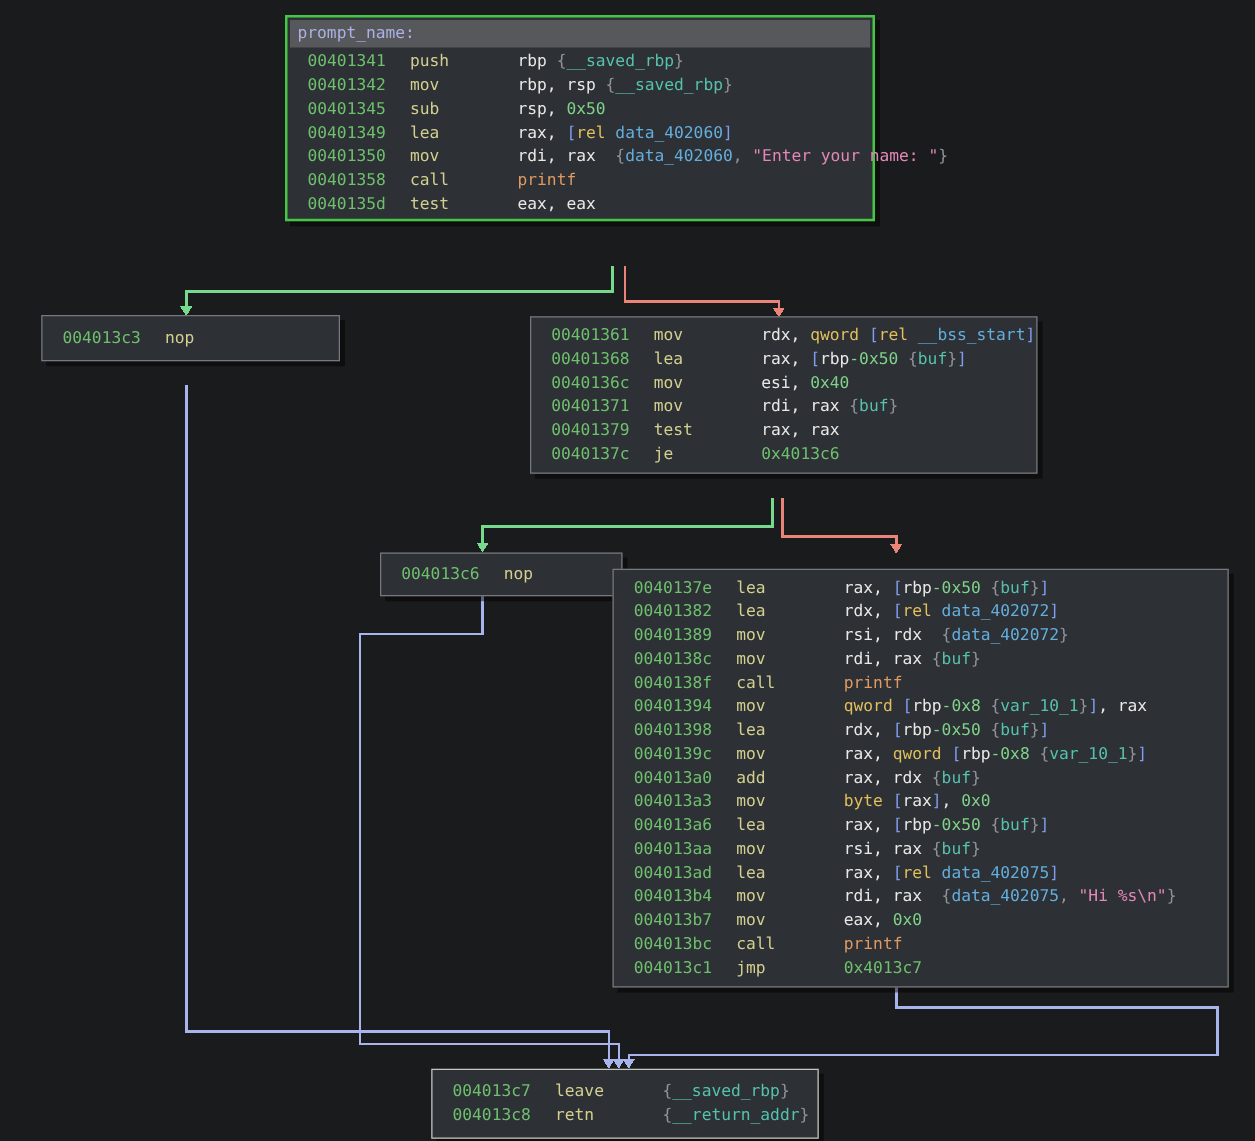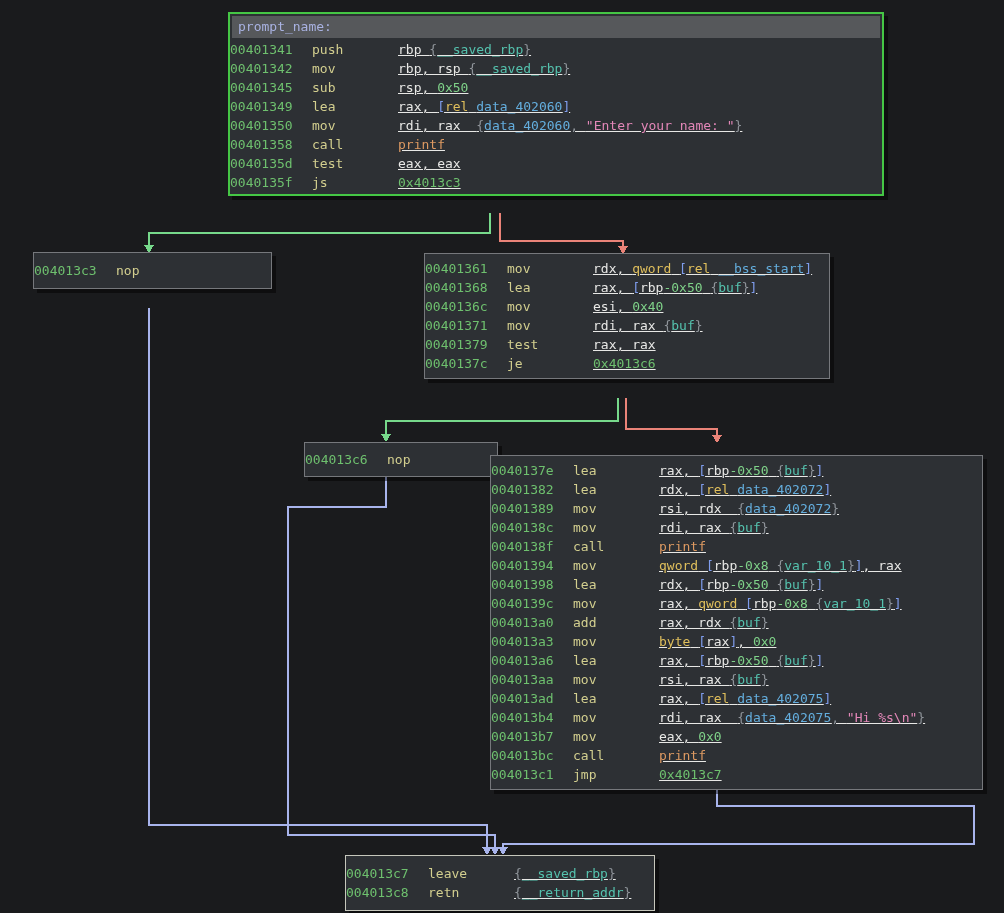--- a/index.html
+++ b/index.html
@@ -23,21 +23,21 @@
   .hdr{
     margin:2px 2px 0 2px;height:22px;line-height:22px;padding:0 6px;
     background:var(--header_bg,#56585b);
     color:var(--header_text,#a9b2e2);
     white-space:pre;
   }
   .rows{padding:5px 0;}
   .block.selected .rows{padding:2px 0 2px 0;}
   .pad8 .rows{padding:8px 0;}
   .pad7 .rows{padding:7px 0;}
-  .row{padding-left:0;white-space:pre;text-decoration:underline;}
+  .row{padding-left:16px;white-space:pre;}
   .col-addr{display:inline-block;width:82px;}
   .col-mn{display:inline-block;width:86px;}
   .col-ops{white-space:pre;}
   .tk-addr{color:var(--tok_addr,#6ec06e);}
   .tk-mn{color:var(--tok_mn,#d3cf8f);}
   .tk-reg{color:var(--tok_reg,#e8e8e6);}
   .tk-num{color:var(--tok_num,#7fd289);}
   .tk-kw{color:var(--tok_kw,#e0bf5c);text-align:center;}
   .tk-br{color:var(--tok_br,#7f9ded);}
   .tk-dsym{color:var(--tok_dsym,#64aede);}
@@ -76,31 +76,30 @@
     <g>
       <polyline points="386,477 386,507 288,507 288,835 495,835 495,849" fill="none" stroke-width="2" stroke="#a8b4ec"></polyline>
       <polygon points="490,847 500,847 495,855" fill="#a8b4ec"></polygon>
     </g>
     <g>
       <polyline points="717,778 717,806 974,806 974,844 503,844 503,849" fill="none" stroke-width="2" stroke="#a8b4ec"></polyline>
       <polygon points="498,847 508,847 503,855" fill="#a8b4ec"></polygon>
     </g>
   </svg>
 
-  <div class="block selected" style="left:228px;top:12px;width:656px;">
+  <div class="block selected" style="left:228px;top:12px;width:472px;">
     <div class="hdr">prompt_name:</div>
     <div class="rows">
         <div class="row"><span class="col-addr tk-addr">00401341</span><span class="col-mn tk-mn">push</span><span class="col-ops"><span class="tk-reg">rbp </span><span class="tk-punct">{</span><span class="tk-var">__saved_rbp</span><span class="tk-punct">}</span></span></div>
         <div class="row"><span class="col-addr tk-addr">00401342</span><span class="col-mn tk-mn">mov</span><span class="col-ops"><span class="tk-reg">rbp, rsp </span><span class="tk-punct">{</span><span class="tk-var">__saved_rbp</span><span class="tk-punct">}</span></span></div>
         <div class="row"><span class="col-addr tk-addr">00401345</span><span class="col-mn tk-mn">sub</span><span class="col-ops"><span class="tk-reg">rsp, </span><span class="tk-num">0x50</span></span></div>
         <div class="row"><span class="col-addr tk-addr">00401349</span><span class="col-mn tk-mn">lea</span><span class="col-ops"><span class="tk-reg">rax, </span><span class="tk-br">[</span><span class="tk-kw">rel</span><span class="tk-reg"> </span><span class="tk-dsym">data_402060</span><span class="tk-br">]</span></span></div>
         <div class="row"><span class="col-addr tk-addr">00401350</span><span class="col-mn tk-mn">mov</span><span class="col-ops"><span class="tk-reg">rdi, rax  </span><span class="tk-punct">{</span><span class="tk-dsym">data_402060</span><span class="tk-punct">, </span><span class="tk-str">"Enter your name: "</span><span class="tk-punct">}</span></span></div>
         <div class="row"><span class="col-addr tk-addr">00401358</span><span class="col-mn tk-mn">call</span><span class="col-ops"><span class="tk-csym">printf</span></span></div>
         <div class="row"><span class="col-addr tk-addr">0040135d</span><span class="col-mn tk-mn">test</span><span class="col-ops"><span class="tk-reg">eax, eax</span></span></div>
-        <div class="row"><span class="col-addr tk-addr">0040135f</span><span class="col-mn tk-mn">js</span><span class="col-ops"><span class="tk-target">0x4013c3</span></span></div>
       </div>
   </div>
 
   <div class="block pad8" style="left:33px;top:252px;width:239px;">
     <div class="rows">
         <div class="row"><span class="col-addr tk-addr">004013c3</span><span class="col-mn tk-mn">nop</span><span class="col-ops"></span></div>
       </div>
   </div>
 
   <div class="block" style="left:424px;top:253px;width:406px;">

